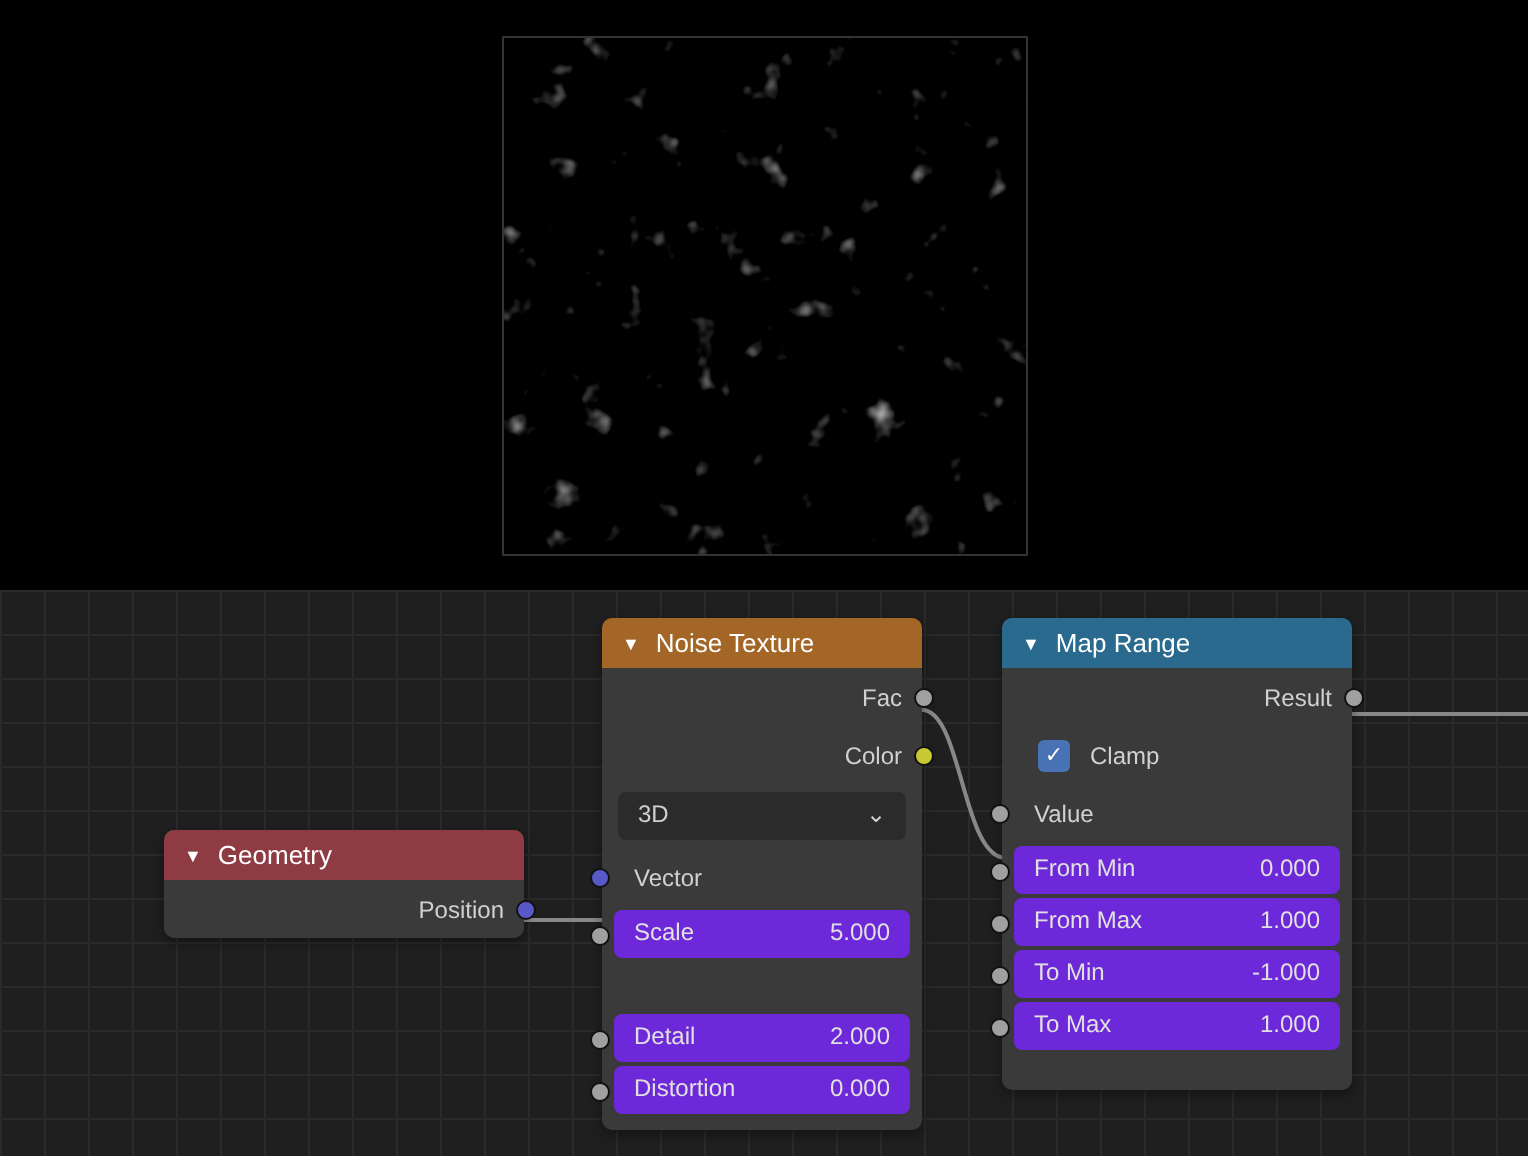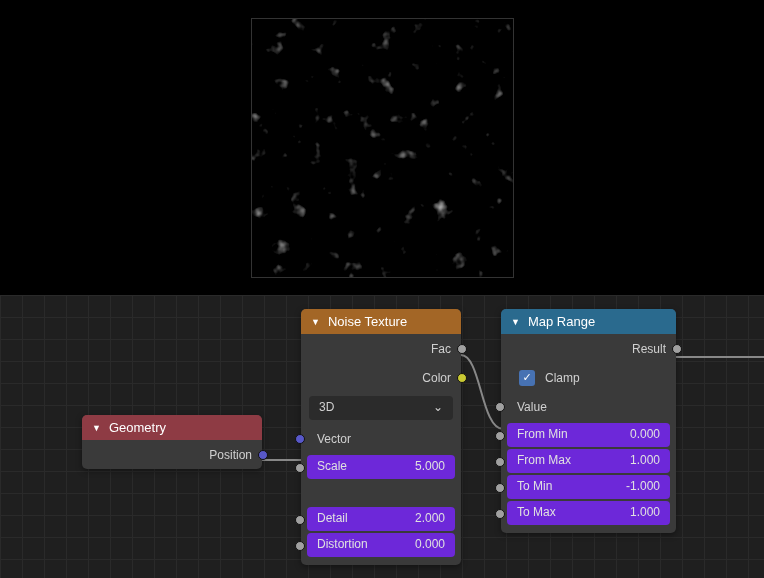--- a/index.html
+++ b/index.html
@@ -160,21 +160,21 @@
         <span>1.000</span>
       </div>
     </div>
     <div style="position:relative;">
       <div class="socket in grey" style="left:-6px; top:8px;"></div>
       <div class="node-input-field">
         <span>To Min</span>
         <span>-1.000</span>
       </div>
     </div>
-    <div style="position:relative; padding-bottom:6px;">
+    <div style="position:relative; padding-bottom:18px;">
       <div class="socket in grey" style="left:-6px; top:8px;"></div>
       <div class="node-input-field">
         <span>To Max</span>
         <span>1.000</span>
       </div>
     </div>
   </div>
 
 </div>
 

